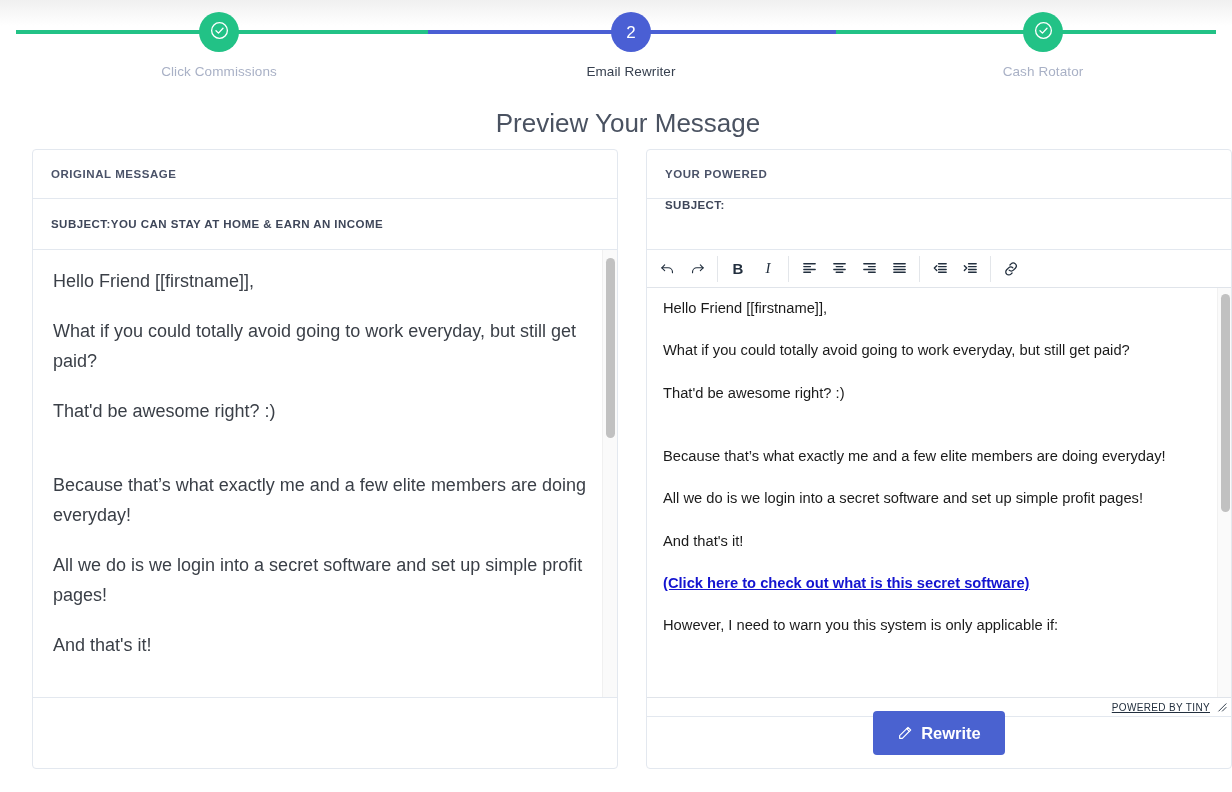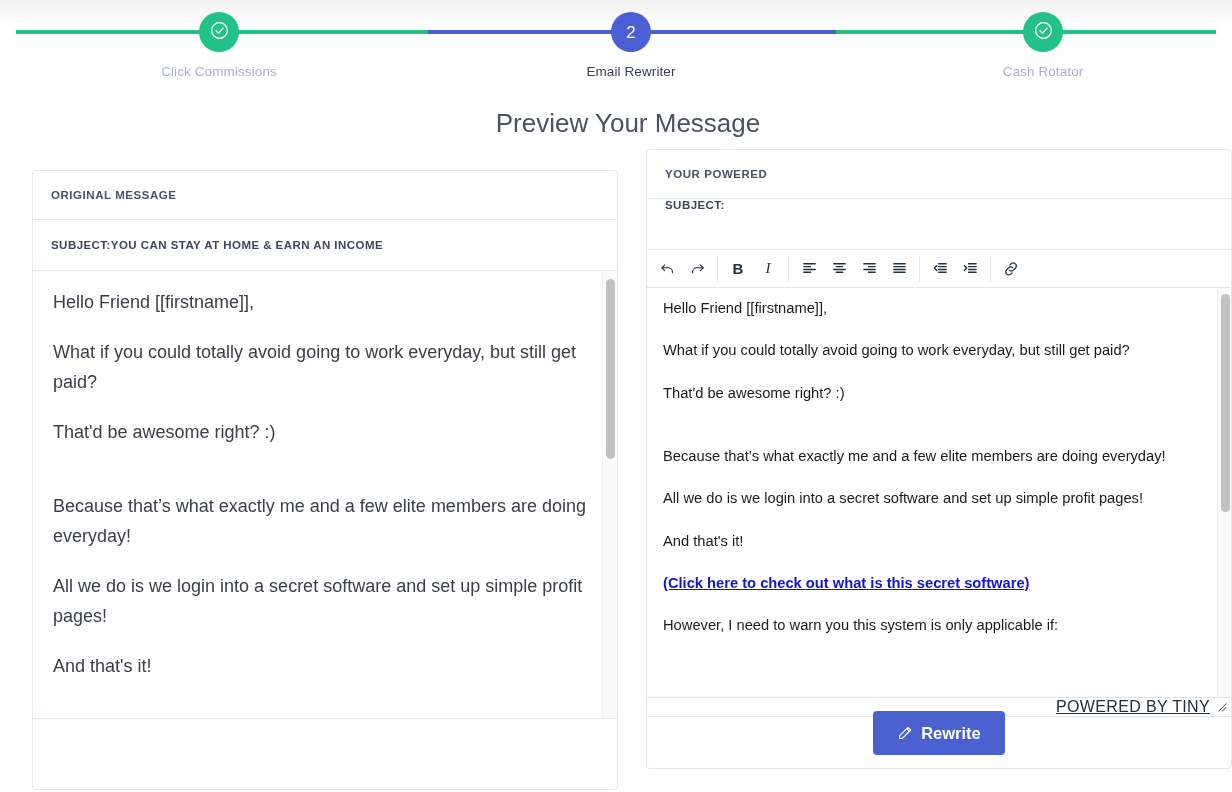--- a/index.html
+++ b/index.html
@@ -83,21 +83,21 @@
     color: #4a5261;
   }
 
   
   .card {
     position: absolute;
     background: #ffffff;
     border: 1px solid #e3e8ef;
     border-radius: 4px;
   }
-  .card.left  { left: 32px;  top: 149px; width: 586px; height: 620px; margin-top: 21px; }
+  .card.left  { left: 32px;  top: 149px; width: 586px; height: 620px; }
   .card.right { left: 646px; top: 149px; width: 586px; height: 620px; }
 
   .card-header {
     height: 49px;
     border-bottom: 1px solid #e3e8ef;
     display: flex;
     align-items: center;
     padding: 0 18px;
     font-size: 11.5px;
     font-weight: bold;
@@ -267,21 +267,21 @@
     height: 19px;
     display: flex;
     align-items: center;
     justify-content: flex-end;
     padding-right: 4px;
     gap: 6px;
     background: #ffffff;
     border-top: 1px solid #e0e4ea;
   }
   .tox-brand {
-    font-size: 16px;
+    font-size: 10px;
     letter-spacing: 0.35px;
     color: #222f3e;
     text-decoration: underline;
     cursor: pointer;
     margin-left: 25px;
   }
   .resize-handle { cursor: nwse-resize; display: block; }
 
   
   .ed-scroll-track {

